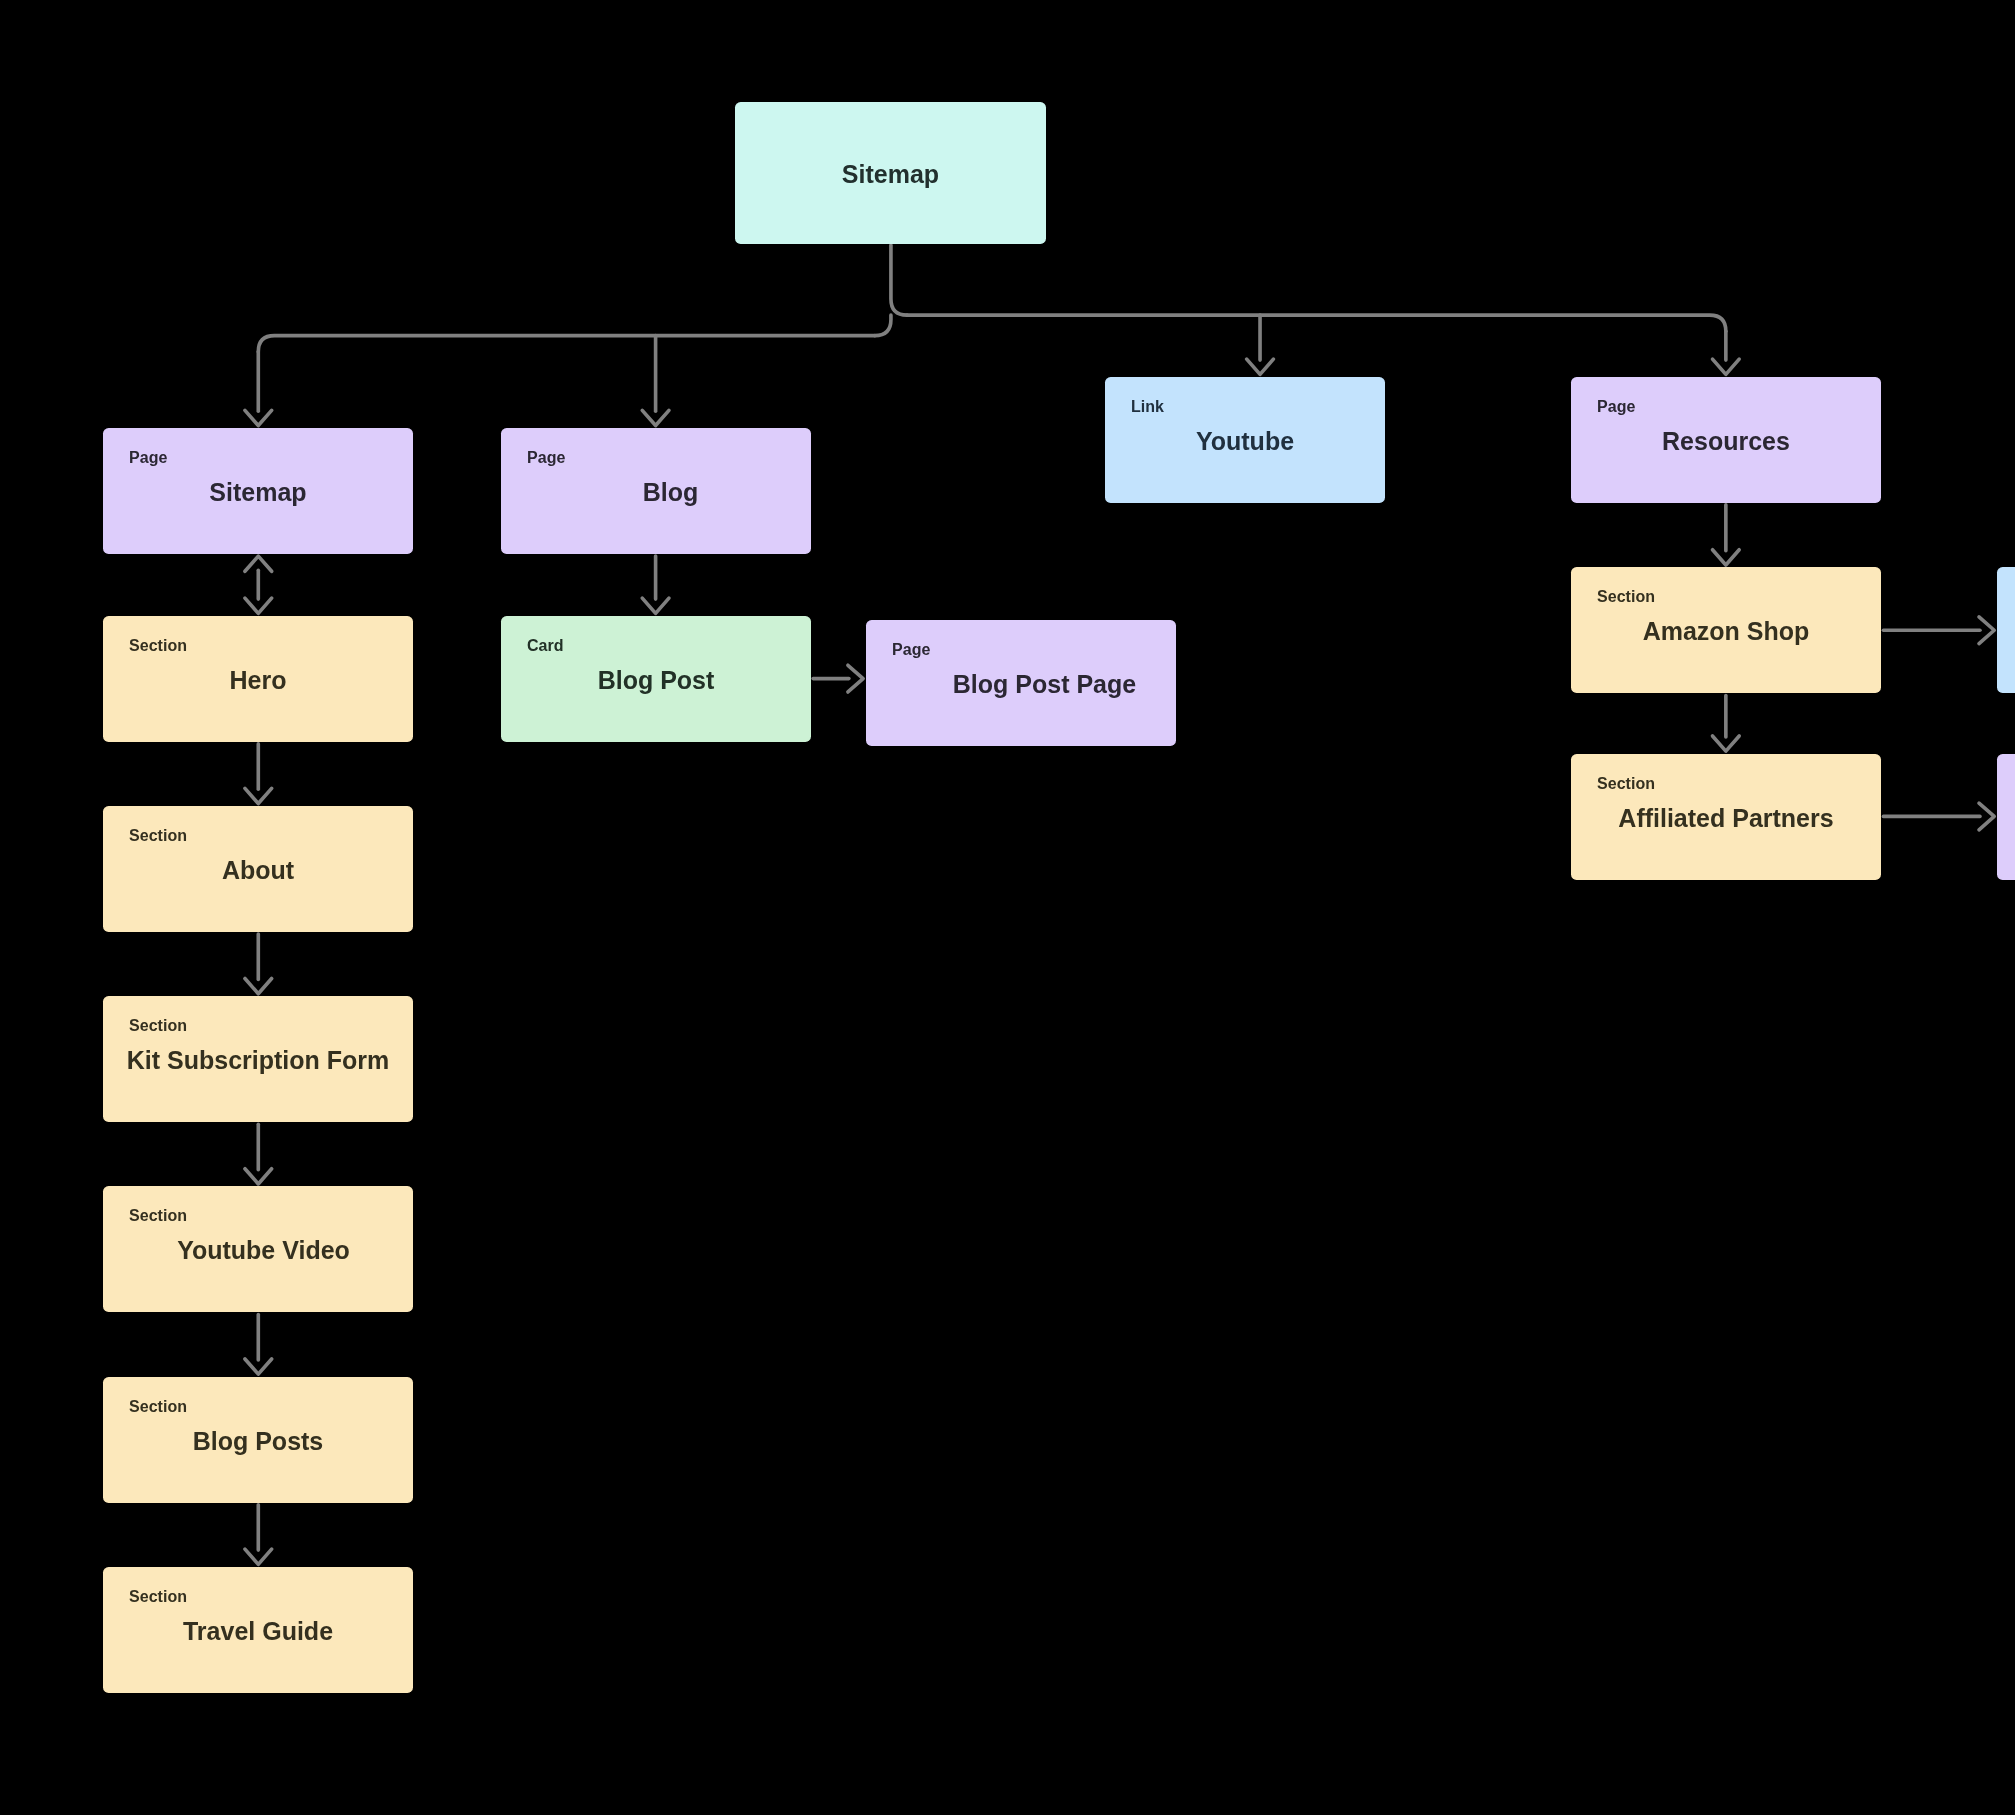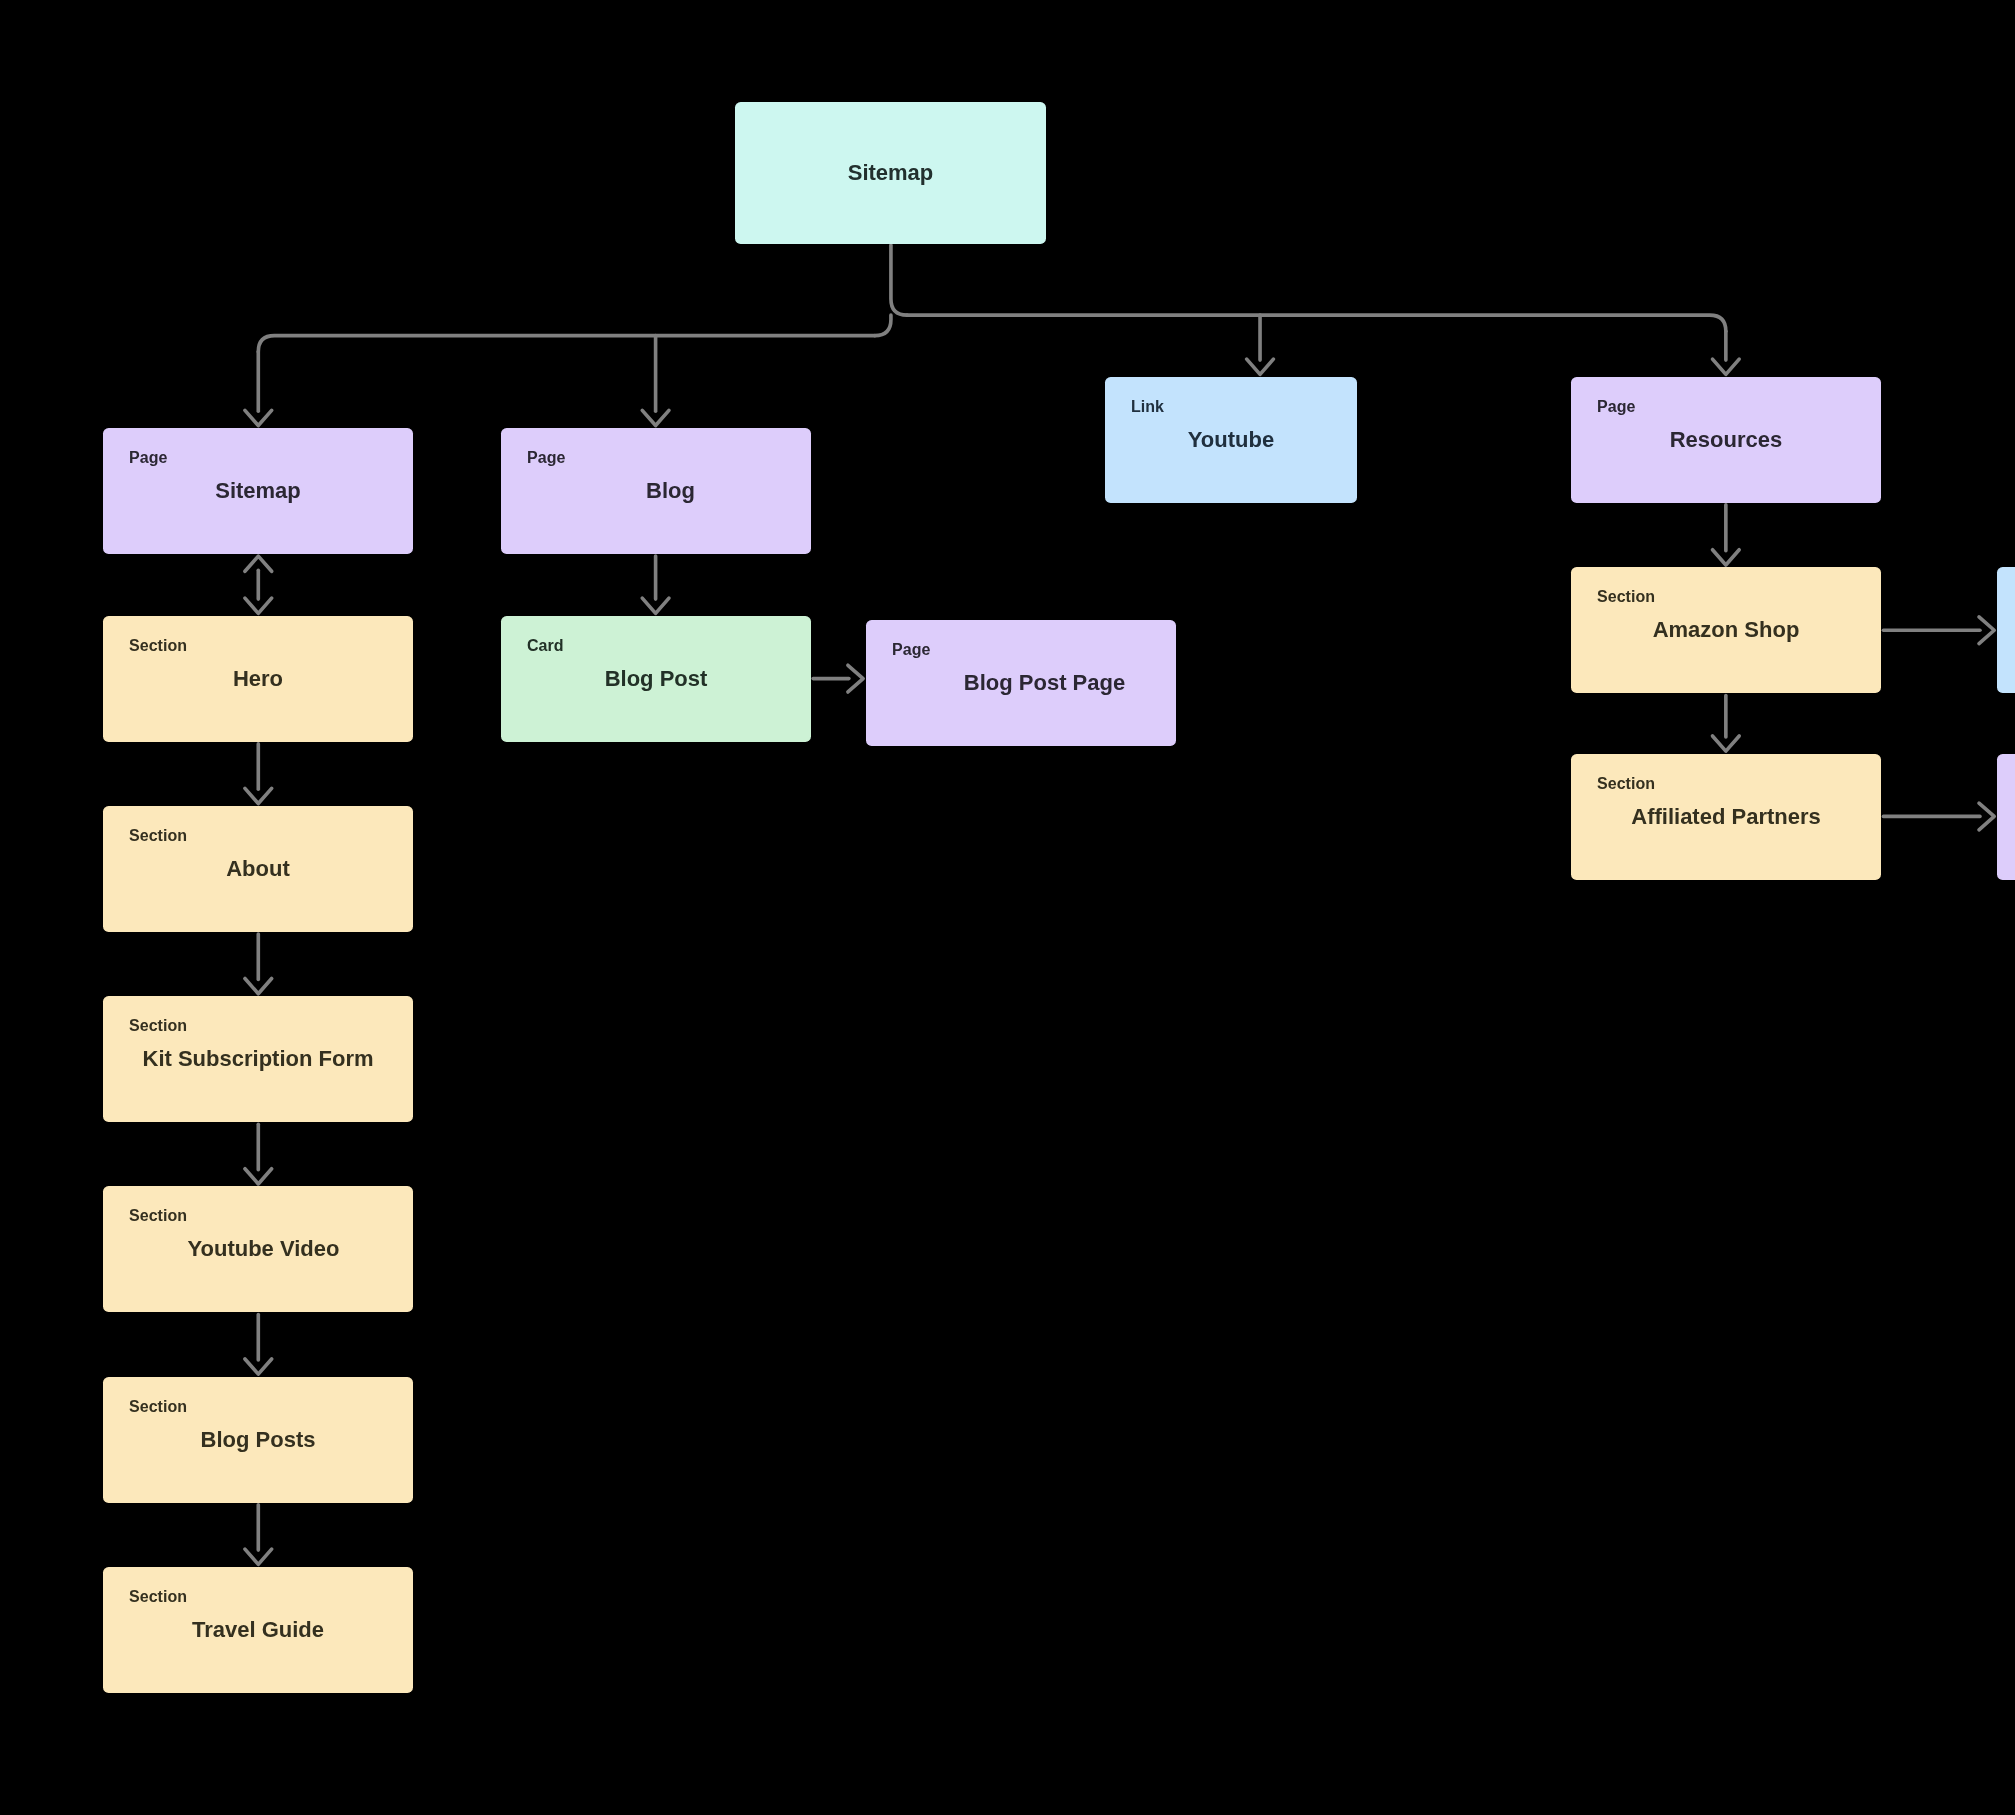--- a/index.html
+++ b/index.html
@@ -41,21 +41,21 @@
     font-weight: 700;
     letter-spacing: 0.04px;
     color: #2e2a26;
     white-space: nowrap;
   }
   .node-title {
     position: absolute;
     left: 0;
     right: 0;
     text-align: center;
-    font-size: 22px;
+    font-size: 25px;
     font-weight: 700;
     color: #2e2a26;
     white-space: nowrap;
     line-height: 1.15;
   }
   .node.kind-root .node-title {
     color: #22302e;
   }
   .node.kind-page .node-kind,
   .node.kind-page .node-title { color: #2b2733; }
@@ -148,21 +148,21 @@
         <div class="node-title" style="top: 50px; margin-left: 29px;">Blog</div>
       </div>
       <div class="node kind-card" style="left: 501px; top: 616px; width: 310px; height: 126px; background: rgb(205, 242, 213);">
         <div class="node-kind">Card</div>
         <div class="node-title" style="top: 50px;">Blog Post</div>
       </div>
       <div class="node kind-page" style="left: 866px; top: 620px; width: 310px; height: 126px; background: rgb(221, 205, 251);">
         <div class="node-kind">Page</div>
         <div class="node-title" style="top: 50px; padding-left: 47px;">Blog Post Page</div>
       </div>
-      <div class="node kind-link" style="left: 1105px; top: 377px; width: 252px; height: 126px; background: rgb(195, 227, 253);">
+      <div class="node kind-link" style="left: 1105px; top: 377px; width: 280px; height: 126px; background: rgb(195, 227, 253);">
         <div class="node-kind">Link</div>
         <div class="node-title" style="top: 50px;">Youtube</div>
       </div>
       <div class="node kind-page" style="left: 1571px; top: 377px; width: 310px; height: 126px; background: rgb(221, 205, 251);">
         <div class="node-kind">Page</div>
         <div class="node-title" style="top: 50px;">Resources</div>
       </div>
       <div class="node kind-section" style="left: 1571px; top: 567px; width: 310px; height: 126px; background: rgb(252, 232, 187);">
         <div class="node-kind">Section</div>
         <div class="node-title" style="top: 50px;">Amazon Shop</div>

